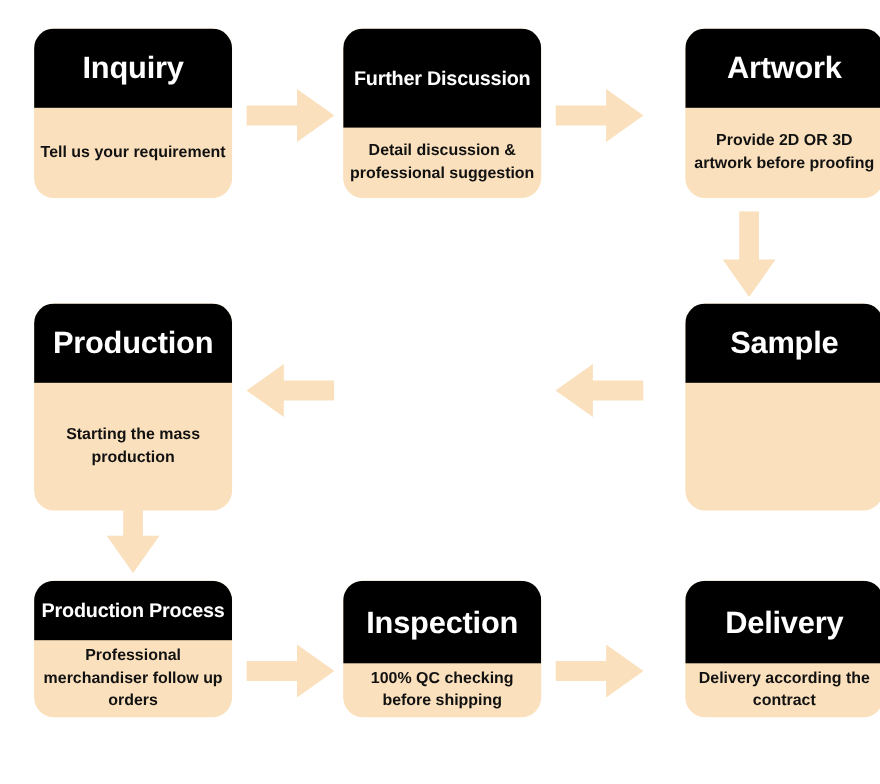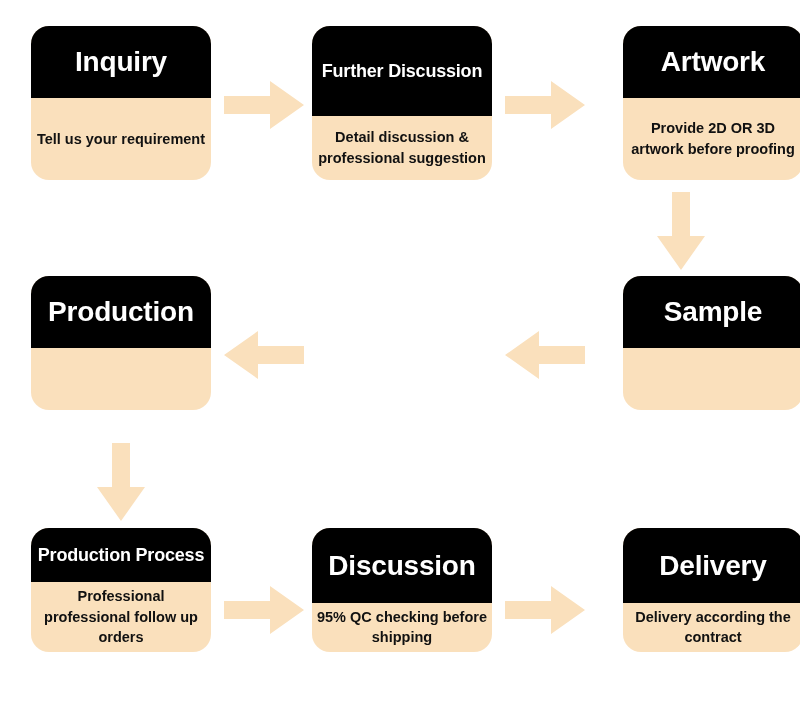--- a/index.html
+++ b/index.html
@@ -53,21 +53,21 @@
     align-items: center;
     justify-content: center;
     padding: 4px 4px;
     box-sizing: border-box;
     flex: 1 1 auto;
   }
   .proc-body span { display: block; width: 100%; }
 
   
   .row1 { top: 26px; height: 154px; }
-  .row2 { top: 276px; height: 134px; }
+  .row2 { top: 276px; height: 188px; }
   .row3 { top: 528px; height: 124px; }
 
   .row1 .proc-head, .row2 .proc-head { height: 72px; }
   .row3 .proc-head { height: 76px; }
 
   .col1 { left: 31px; }
   .col2 { left: 312px; }
   .col3 { left: 591px; margin-left: 32px; }
 
   
@@ -101,38 +101,41 @@
 
   <div class="proc-box row1 col3">
     <div class="proc-head one-line">Artwork</div>
     <div class="proc-body">
         <span>Provide 2D OR 3D artwork before proofing</span>
       </div>
   </div>
 
   <div class="proc-box row2 col1">
     <div class="proc-head one-line">Production</div>
+    <div class="proc-body">
+        <span>Starting the mass production</span>
+      </div>
   </div>
 
 
   <div class="proc-box row2 col3">
     <div class="proc-head one-line">Sample</div>
   </div>
 
   <div class="proc-box row3 col1 t2">
     <div class="proc-head two-line">Production Process</div>
     <div class="proc-body">
-        <span>Professional professional follow up orders</span>
+        <span>Professional merchandiser follow up orders</span>
       </div>
   </div>
 
   <div class="proc-box row3 col2">
-    <div class="proc-head one-line">Discussion</div>
+    <div class="proc-head one-line">Inspection</div>
     <div class="proc-body">
-        <span>95% QC checking before shipping</span>
+        <span>100% QC checking before shipping</span>
       </div>
   </div>
 
   <div class="proc-box row3 col3">
     <div class="proc-head one-line">Delivery</div>
     <div class="proc-body">
         <span>Delivery according the contract</span>
       </div>
   </div>
 

